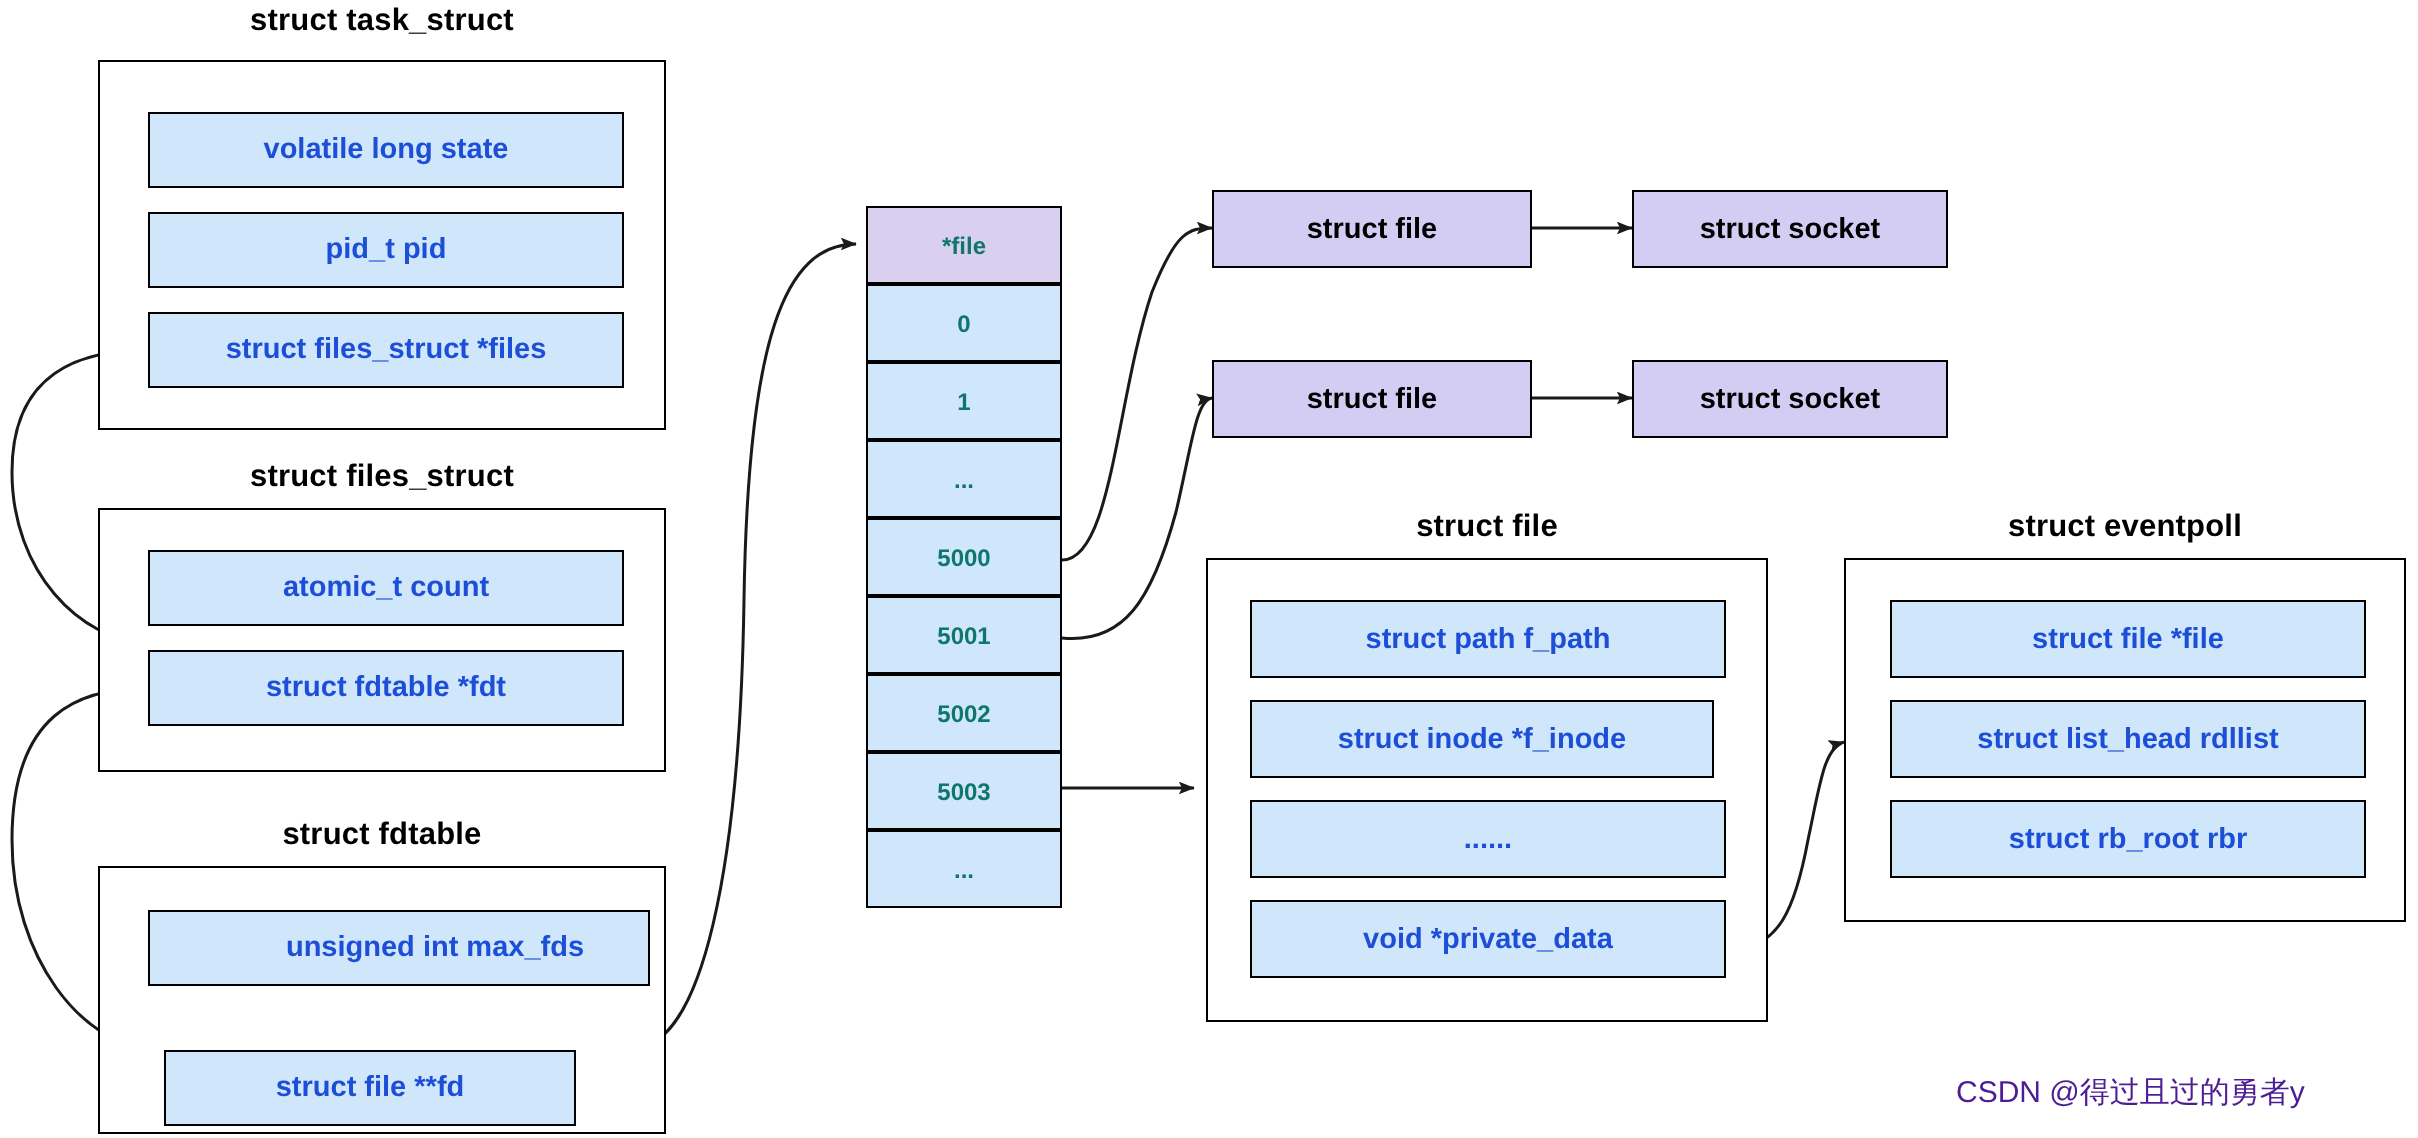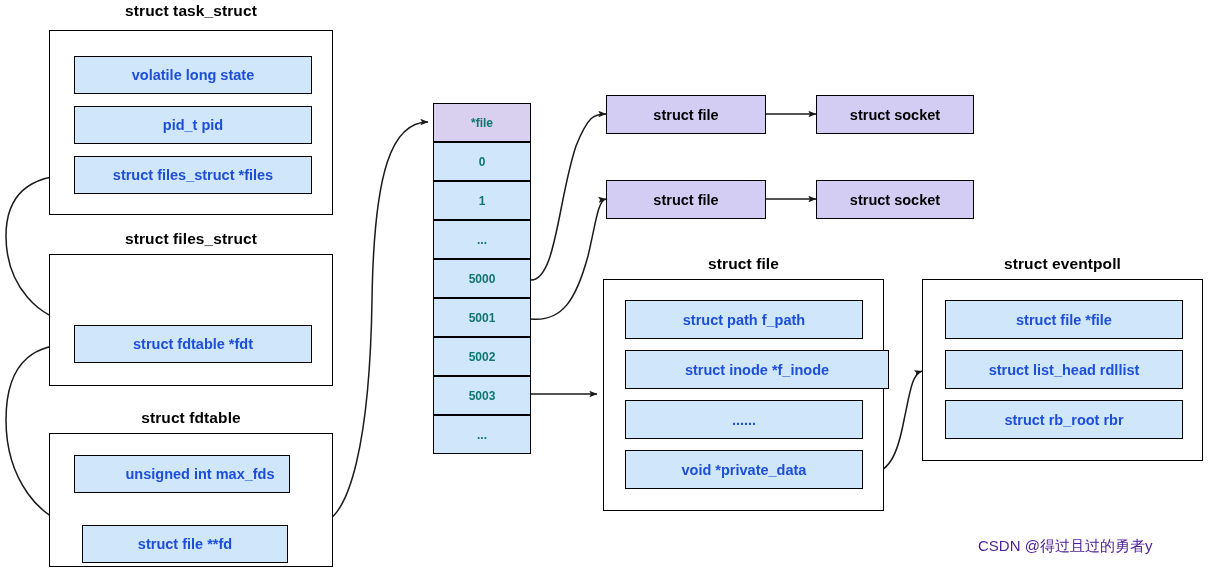--- a/index.html
+++ b/index.html
@@ -122,46 +122,47 @@
   </svg>
 
   <div class="group-title" style="left:49px;top:2px;width:284px;">struct task_struct</div>
   <div class="struct-box" style="left:49px;top:30px;width:284px;height:185px;"></div>
   <div class="field" style="left:74px;top:56px;width:238px;height:38px;">volatile long state</div>
   <div class="field" style="left:74px;top:106px;width:238px;height:38px;">pid_t pid</div>
   <div class="field" style="left:74px;top:156px;width:238px;height:38px;">struct files_struct *files</div>
 
   <div class="group-title" style="left:49px;top:230px;width:284px;">struct files_struct</div>
   <div class="struct-box" style="left:49px;top:254px;width:284px;height:132px;"></div>
+  <div class="field" style="left:74px;top:275px;width:238px;height:38px;">atomic_t count</div>
   <div class="field" style="left:74px;top:325px;width:238px;height:38px;">struct fdtable *fdt</div>
 
   <div class="group-title" style="left:49px;top:409px;width:284px;">struct fdtable</div>
   <div class="struct-box" style="left:49px;top:433px;width:284px;height:134px;"></div>
-  <div class="field" style="left:74px;top:455px;width:216px;height:38px;padding-left:36px;">unsigned int max_fds</div>
+  <div class="field" style="left:74px;top:455px;width:251px;height:38px;padding-left:36px;">unsigned int max_fds</div>
   <div class="field" style="left:82px;top:505px;width:206px;height:38px;margin-top:20px;">struct file **fd</div>
 
   <div class="fd-cell head" style="left:433px;top:103px;width:98px;height:39px;">*file</div>
   <div class="fd-cell" style="left:433px;top:142px;width:98px;height:39px;">0</div>
   <div class="fd-cell" style="left:433px;top:181px;width:98px;height:39px;">1</div>
   <div class="fd-cell" style="left:433px;top:220px;width:98px;height:39px;">...</div>
   <div class="fd-cell" style="left:433px;top:259px;width:98px;height:39px;">5000</div>
   <div class="fd-cell" style="left:433px;top:298px;width:98px;height:39px;">5001</div>
   <div class="fd-cell" style="left:433px;top:337px;width:98px;height:39px;">5002</div>
   <div class="fd-cell" style="left:433px;top:376px;width:98px;height:39px;">5003</div>
   <div class="fd-cell" style="left:433px;top:415px;width:98px;height:39px;">...</div>
 
   <div class="plain-box" style="left:606px;top:95px;width:160px;height:39px;">struct file</div>
   <div class="plain-box" style="left:816px;top:95px;width:158px;height:39px;">struct socket</div>
   <div class="plain-box" style="left:606px;top:180px;width:160px;height:39px;">struct file</div>
   <div class="plain-box" style="left:816px;top:180px;width:158px;height:39px;">struct socket</div>
 
   <div class="group-title" style="left:603px;top:255px;width:281px;">struct file</div>
   <div class="struct-box" style="left:603px;top:279px;width:281px;height:232px;"></div>
   <div class="field" style="left:625px;top:300px;width:238px;height:39px;">struct path f_path</div>
-  <div class="field" style="left:625px;top:350px;width:264px;height:39px;">struct inode *f_inode</div>
+  <div class="field" style="left:625px;top:350px;width:232px;height:39px;">struct inode *f_inode</div>
   <div class="field" style="left:625px;top:400px;width:238px;height:39px;">......</div>
   <div class="field" style="left:625px;top:450px;width:238px;height:39px;">void *private_data</div>
 
   <div class="group-title" style="left:922px;top:255px;width:281px;">struct eventpoll</div>
   <div class="struct-box" style="left:922px;top:279px;width:281px;height:182px;"></div>
   <div class="field" style="left:945px;top:300px;width:238px;height:39px;">struct file *file</div>
   <div class="field" style="left:945px;top:350px;width:238px;height:39px;">struct list_head rdllist</div>
   <div class="field" style="left:945px;top:400px;width:238px;height:39px;">struct rb_root rbr</div>
 
   <div class="watermark" style="left:978px;top:537px;">CSDN @得过且过的勇者y</div>

